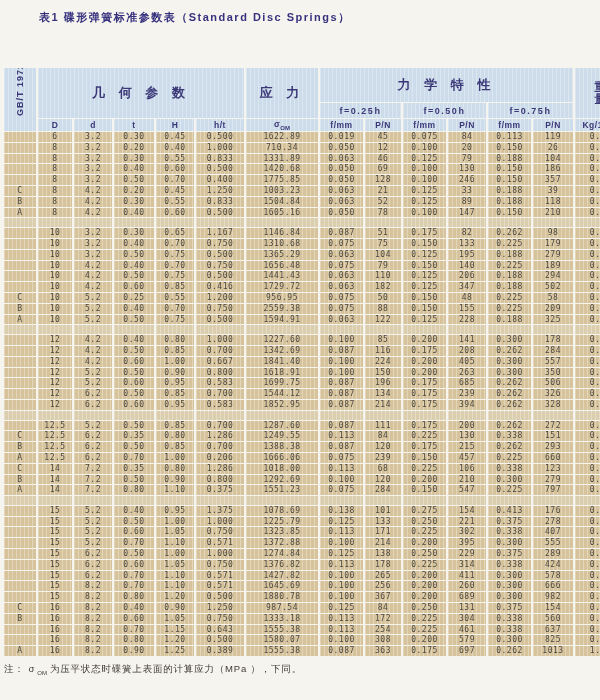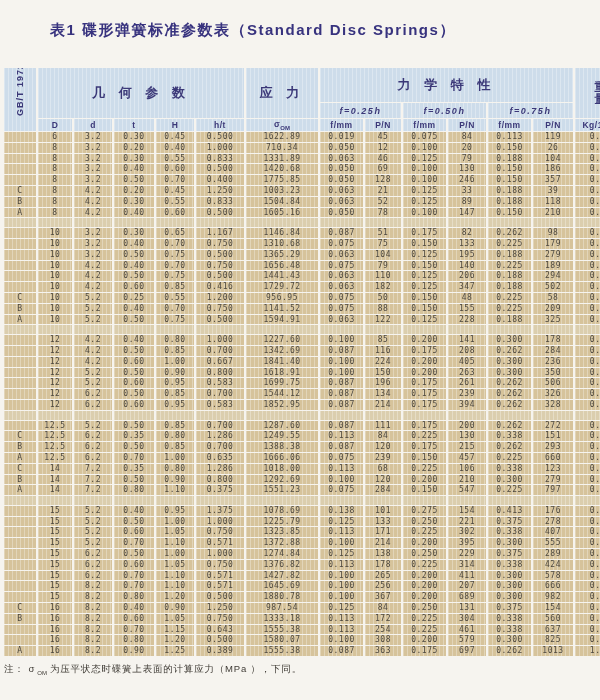--- a/index.html
+++ b/index.html
@@ -2,40 +2,40 @@
 <html><head>
 <meta charset="utf-8">
 <style>
   html,body{margin:0;padding:0;}
   body{
     width:600px;height:700px;position:relative;overflow:hidden;
     background:var(--page_bg,#f6f4ef);
     font-family:"Liberation Sans",sans-serif;
   }
   .title{
-    position:absolute;top:5px;left:34px;margin:16px;
-    font-size:15px;font-weight:bold;letter-spacing:1.5px;
+    position:absolute;top:5px;left:34px;margin:5px;
+    font-size:11px;font-weight:bold;letter-spacing:1.5px;
     color:var(--title_text,#37327e);white-space:nowrap;
   }
   table{
     position:absolute;top:67px;left:2px;width:596px;
     border-collapse:separate;border-spacing:2px 1px;
     table-layout:fixed;background:var(--page_bg,#f6f4ef);
   }
   th,td{
     overflow:hidden;padding:0;text-align:center;vertical-align:middle;
     background-image:repeating-linear-gradient(90deg,rgba(255,255,255,.30) 0 1px,rgba(0,0,0,0) 1px 4px);
   }
   th{
     background-color:var(--header_bg,#cddcea);
     color:var(--header_text,#3b3878);font-weight:bold;
   }
   .band1 th{font-size:13px;letter-spacing:5px;height:34px;}
   .band1 th.weight-head{letter-spacing:0;font-size:12px;line-height:12px;}
-  .band2 th{font-size:9px;letter-spacing:1.5px;height:15px;font-weight:bold;font-style:italic;}
+  .band2 th{font-size:9px;letter-spacing:1.5px;height:15px;font-weight:bold;}
   .band3 th{font-size:8.5px;height:12px;letter-spacing:.5px;font-weight:600;}
   th.gbt{height:auto;}
   .vert{
     transform:rotate(-90deg);white-space:nowrap;
     font-size:9px;letter-spacing:1px;font-weight:bold;
     color:var(--header_text,#3b3878);
   }
   .sigma-sub,.fn-sub{font-size:6px;letter-spacing:0;}
   tbody td{
     background-color:var(--cell_bg,#d6c39b);
@@ -366,21 +366,21 @@
         <td>58</td>
         <td>0.11</td>
       </tr>
       <tr>
         <td>B</td>
         <td>10</td>
         <td>5.2</td>
         <td>0.40</td>
         <td>0.70</td>
         <td>0.750</td>
-        <td>1141.52</td>
+        <td>2559.38</td>
         <td>0.075</td>
         <td>88</td>
         <td>0.150</td>
         <td>155</td>
         <td>0.225</td>
         <td>209</td>
         <td>0.18</td>
       </tr>
       <tr>
         <td>A</td>
@@ -452,21 +452,21 @@
         <td>4.2</td>
         <td>0.60</td>
         <td>1.00</td>
         <td>0.667</td>
         <td>1841.40</td>
         <td>0.100</td>
         <td>224</td>
         <td>0.200</td>
         <td>405</td>
         <td>0.300</td>
-        <td>236</td>
+        <td>557</td>
         <td>0.47</td>
       </tr>
       <tr>
         <td></td>
         <td>12</td>
         <td>5.2</td>
         <td>0.50</td>
         <td>0.90</td>
         <td>0.800</td>
         <td>1618.91</td>
@@ -482,21 +482,21 @@
         <td></td>
         <td>12</td>
         <td>5.2</td>
         <td>0.60</td>
         <td>0.95</td>
         <td>0.583</td>
         <td>1699.75</td>
         <td>0.087</td>
         <td>196</td>
         <td>0.175</td>
-        <td>261</td>
+        <td>685</td>
         <td>0.262</td>
         <td>506</td>
         <td>0.43</td>
       </tr>
       <tr>
         <td></td>
         <td>12</td>
         <td>6.2</td>
         <td>0.50</td>
         <td>0.85</td>
@@ -589,21 +589,21 @@
         <td>0.262</td>
         <td>293</td>
         <td>0.36</td>
       </tr>
       <tr>
         <td>A</td>
         <td>12.5</td>
         <td>6.2</td>
         <td>0.70</td>
         <td>1.00</td>
-        <td>0.635</td>
+        <td>0.206</td>
         <td>1666.06</td>
         <td>0.075</td>
         <td>239</td>
         <td>0.150</td>
         <td>457</td>
         <td>0.225</td>
         <td>660</td>
         <td>0.51</td>
       </tr>
       <tr>
@@ -786,21 +786,21 @@
         <td></td>
         <td>15</td>
         <td>8.2</td>
         <td>0.70</td>
         <td>1.10</td>
         <td>0.571</td>
         <td>1645.69</td>
         <td>0.100</td>
         <td>256</td>
         <td>0.200</td>
-        <td>207</td>
+        <td>260</td>
         <td>0.300</td>
         <td>666</td>
         <td>0.68</td>
       </tr>
       <tr>
         <td></td>
         <td>15</td>
         <td>8.2</td>
         <td>0.80</td>
         <td>1.20</td>

